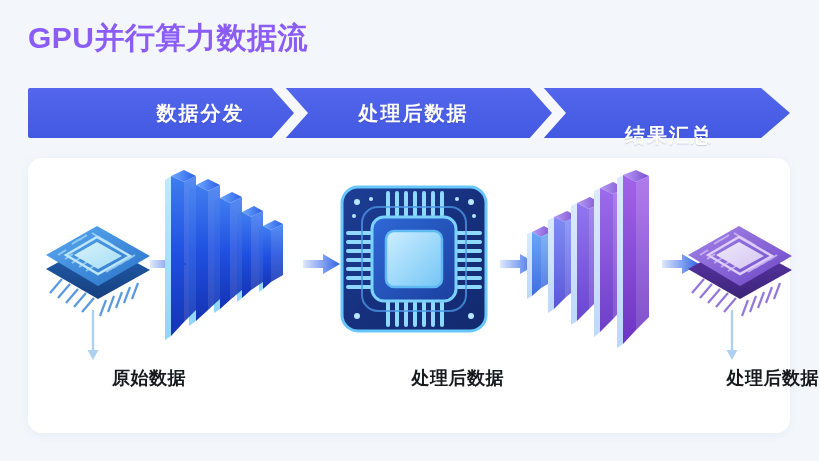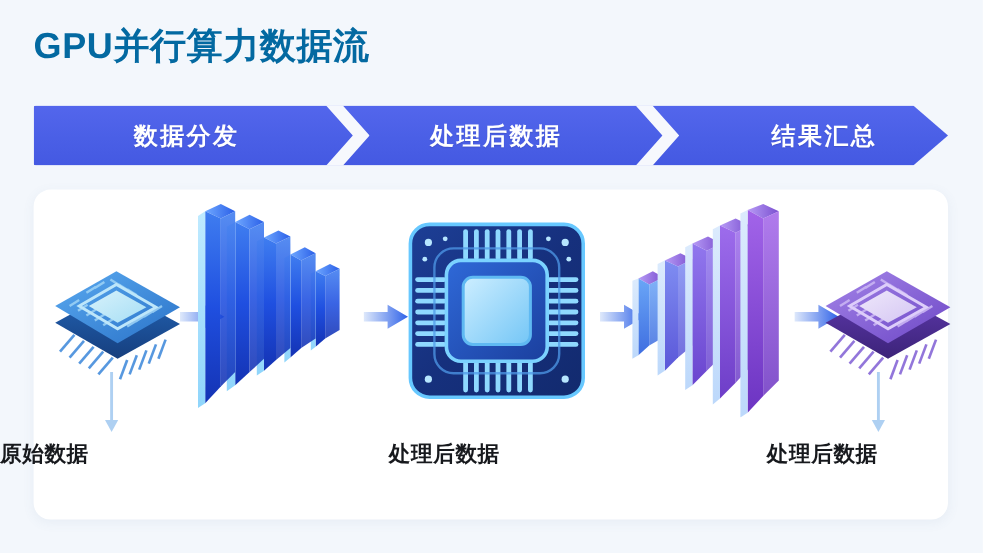--- a/index.html
+++ b/index.html
@@ -8,21 +8,21 @@
     background:#f3f7fc;
     font-family:"Liberation Sans","DejaVu Sans",sans-serif;
     overflow:hidden;
     position:relative;
   }
   .stage{position:absolute;inset:0;}
 
   
   .page-title{
     position:absolute;left:28px;top:18px;
-    font-size:30px;font-weight:bold;color:#0369a1;
+    font-size:30px;font-weight:bold;color:#8b5cf6;
     letter-spacing:.5px;white-space:nowrap;
   }
 
   
   .banner{
     position:absolute;left:28px;top:88px;width:762px;height:50px;
   }
   .banner-bg{
     position:absolute;inset:0;
     background:linear-gradient(180deg,#5366ec 0%,#4a5fe6 55%,#4459e2 100%);
@@ -35,40 +35,40 @@
   }
   .chev svg{display:block;}
   .seg{
     position:absolute;top:0;height:50px;
     display:flex;align-items:center;justify-content:center;
   }
   .seg span{
     font-size:20px;font-weight:bold;color:#ffffff;letter-spacing:2px;
     text-shadow:0 1px 1px rgba(20,30,90,.18);
   }
-  .seg1{left:0;width:255px;}
+  .seg1{left:0;width:255px;padding-left:45px;}
   .seg2{left:258px;width:255px;}
-  .seg3{left:534px;width:250px;}
+  .seg3{left:516px;width:250px;margin-top:22px;}
 
   
   .card{
     position:absolute;left:28px;top:158px;width:762px;height:275px;
     background:#ffffff;border-radius:14px;
     box-shadow:0 2px 10px rgba(80,110,160,.07);
   }
 
   
   .abs{position:absolute;}
 
   
   .node-label{
     position:absolute;
     font-size:18px;font-weight:bold;color:#17191d;
     white-space:nowrap;letter-spacing:.5px;
-    text-align:left;
+    text-align:right;
   }
 
   
   .drop-arrow{position:absolute;}
 
   
   .flow-arrow{position:absolute;}
 </style>
 </head>
 <body>

